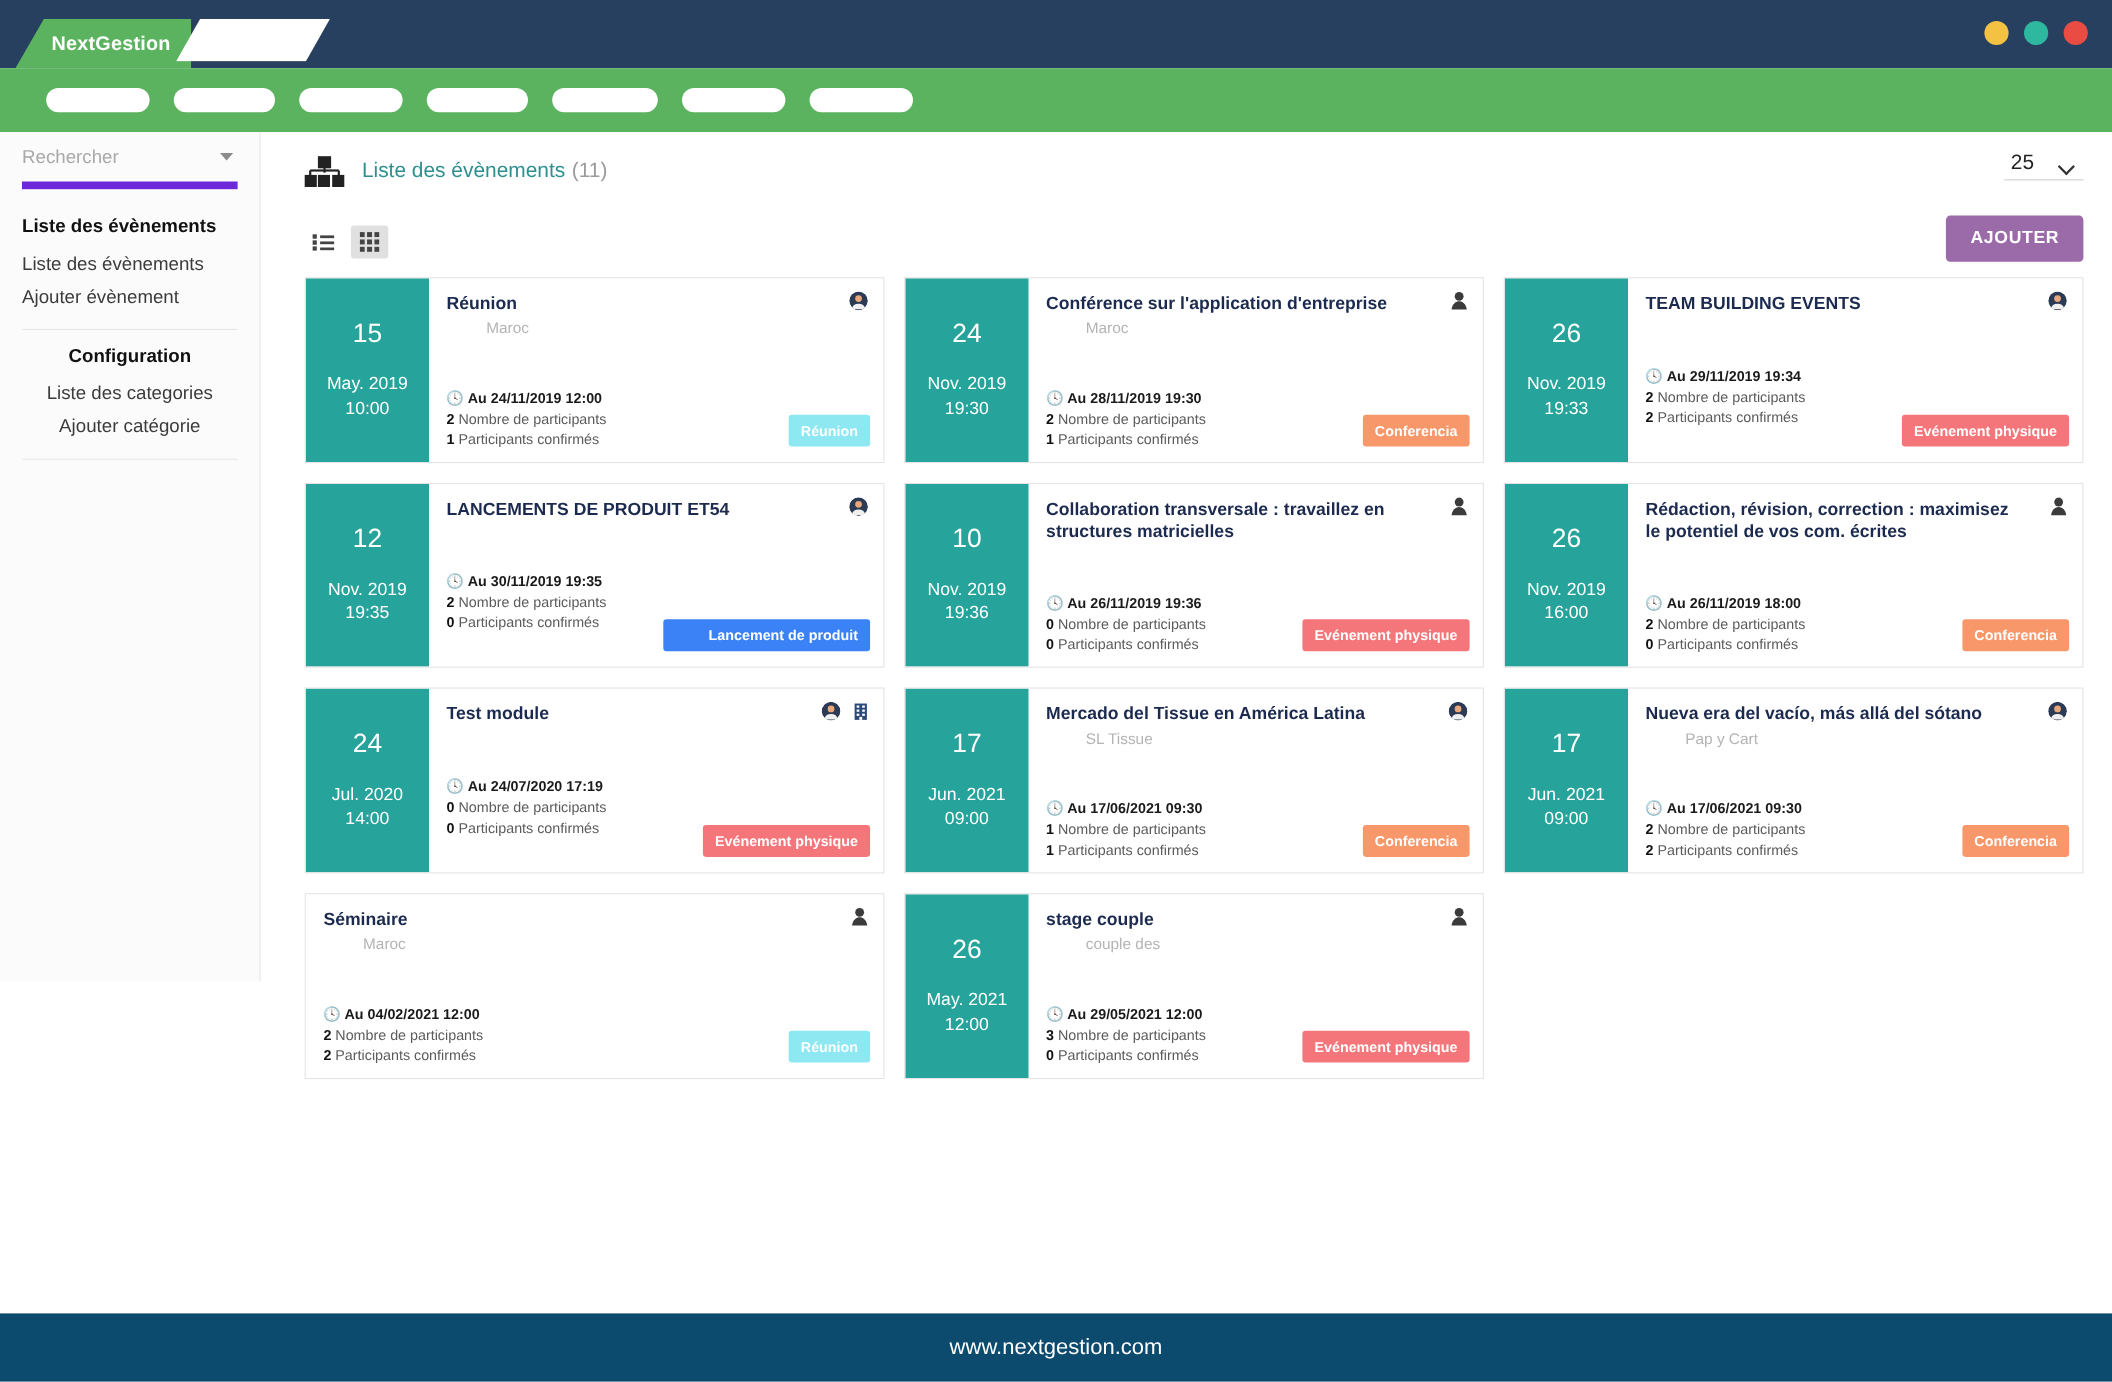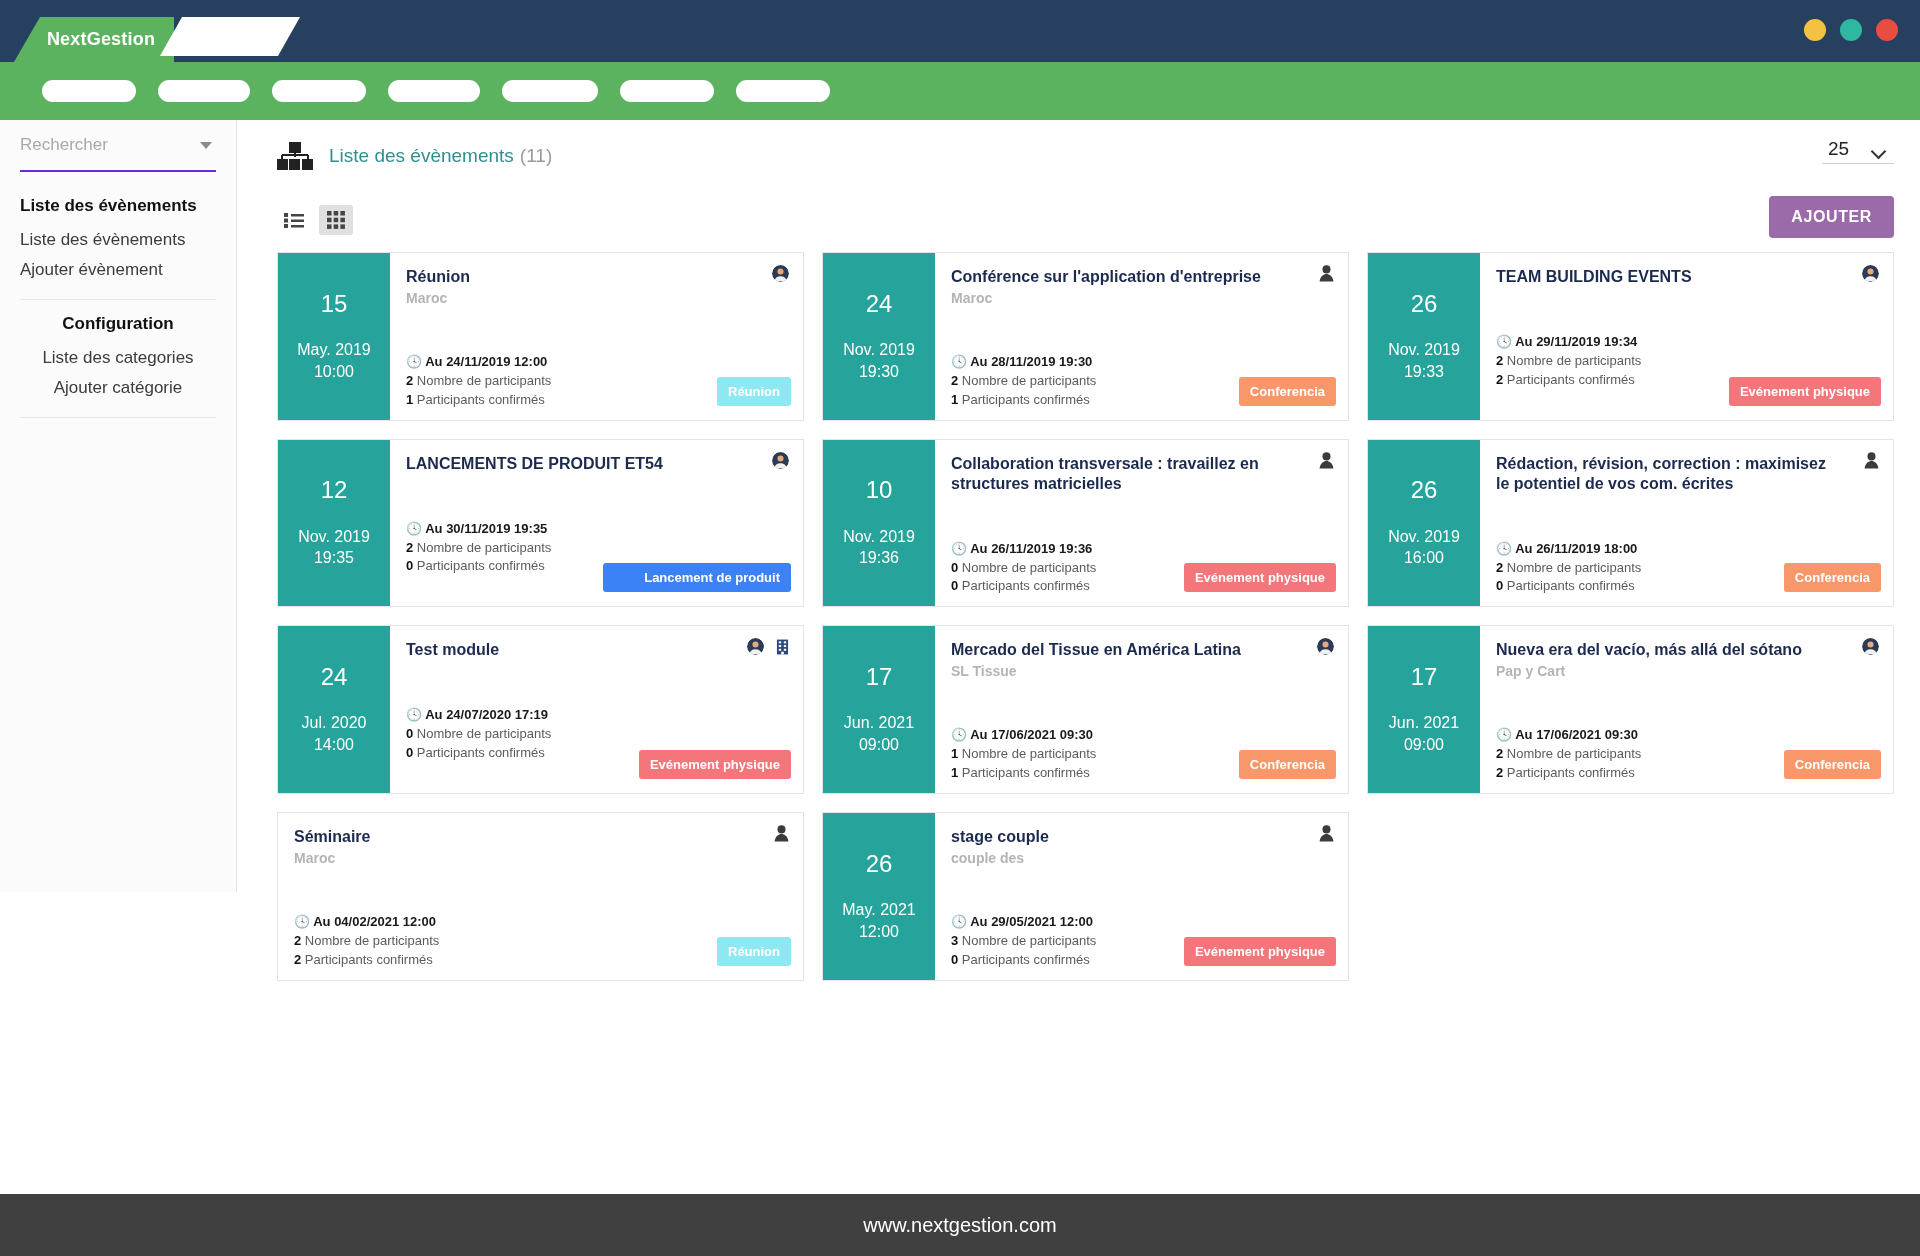--- a/index.html
+++ b/index.html
@@ -46,21 +46,21 @@
   .nav-pill { height: 22px; background: #ffffff; border-radius: 11px; }
 
   
   .sidebar {
     position: absolute; top: 120px; left: 0; width: 237px; height: 772px;
     background: #fbfbfb; border-right: 1px solid #e3e3e3;
     padding: 0 20px;
   }
   .search-row {
     display: flex; align-items: center; justify-content: space-between;
-    height: 52px; border-bottom: 2px solid #6d28d9; margin-bottom: 10px;
+    height: 52px; border-bottom: 7px solid #6d28d9; margin-bottom: 10px;
   }
   .search-input {
     border: none; outline: none; background: transparent;
     font-family: "Liberation Sans", sans-serif; font-size: 17px; color: #444;
     width: 170px;
   }
   .search-input::placeholder { color: #a8a8a8; }
   .caret-down {
     width: 0; height: 0; border-left: 6px solid transparent;
     border-right: 6px solid transparent; border-top: 7px solid #8b8b8b;
@@ -139,41 +139,41 @@
   }
   .date-day { font-size: 24px; font-weight: normal; line-height: 1.1; margin-bottom: 22px; }
   .date-my { font-size: 16px; line-height: 1.35; }
   .date-time { font-size: 16px; line-height: 1.35; }
 
   .card-body { flex: 1 1 auto; position: relative; padding: 14px 16px 10px 16px; }
   .card-title {
     font-size: 16px; font-weight: bold; color: #1b2a4e; line-height: 1.25;
     padding-right: 40px; margin-bottom: 2px;
   }
-  .card-loc { font-size: 14px; color: #b4b4b4; font-weight: bold; line-height: 1.3; margin-bottom: 1px; }
+  .card-loc { font-size: 14px; color: #b4b4b4; font-weight: normal; line-height: 1.3; margin-bottom: 1px; margin-left: 36px; }
   .card-when { font-size: 13px; color: #1a1a1a; font-weight: bold; line-height: 1.45; margin-top: 46px; }
   .clock-ico { margin-right: 3px; font-size: 13px; }
   .card-stat { font-size: 13px; color: #5b5b5b; line-height: 1.45; }
   .card-stat b { color: #111; }
 
   .card-icons { position: absolute; right: 14px; top: 12px; display: flex; gap: 12px; align-items: center; }
   .avatar-ico { width: 17px; height: 17px; border-radius: 50%; display: block; }
   .person-ico { width: 15px; height: 17px; display: block; }
   .building-ico { width: 13px; height: 16px; display: block; }
 
   .badge {
     position: absolute; right: 12px; bottom: 14px;
     color: #ffffff; font-size: 13px; font-weight: bold;
     padding: 7px 11px; border-radius: 3px; white-space: nowrap;
   }
 
   
   .footer {
     position: absolute; left: 0; bottom: 0; width: 1920px; height: 62px;
-    background: #404040; display: flex; align-items: center; justify-content: center;
+    background: #0c4a6e; display: flex; align-items: center; justify-content: center;
   }
   .footer-text { color: #ffffff; font-size: 20px; }
 </style>
 </head>
 <body>
 
 <div class="window-chrome">
   <div class="brand-tab">
     <span class="brand-text">NextGestion</span>
   </div>

